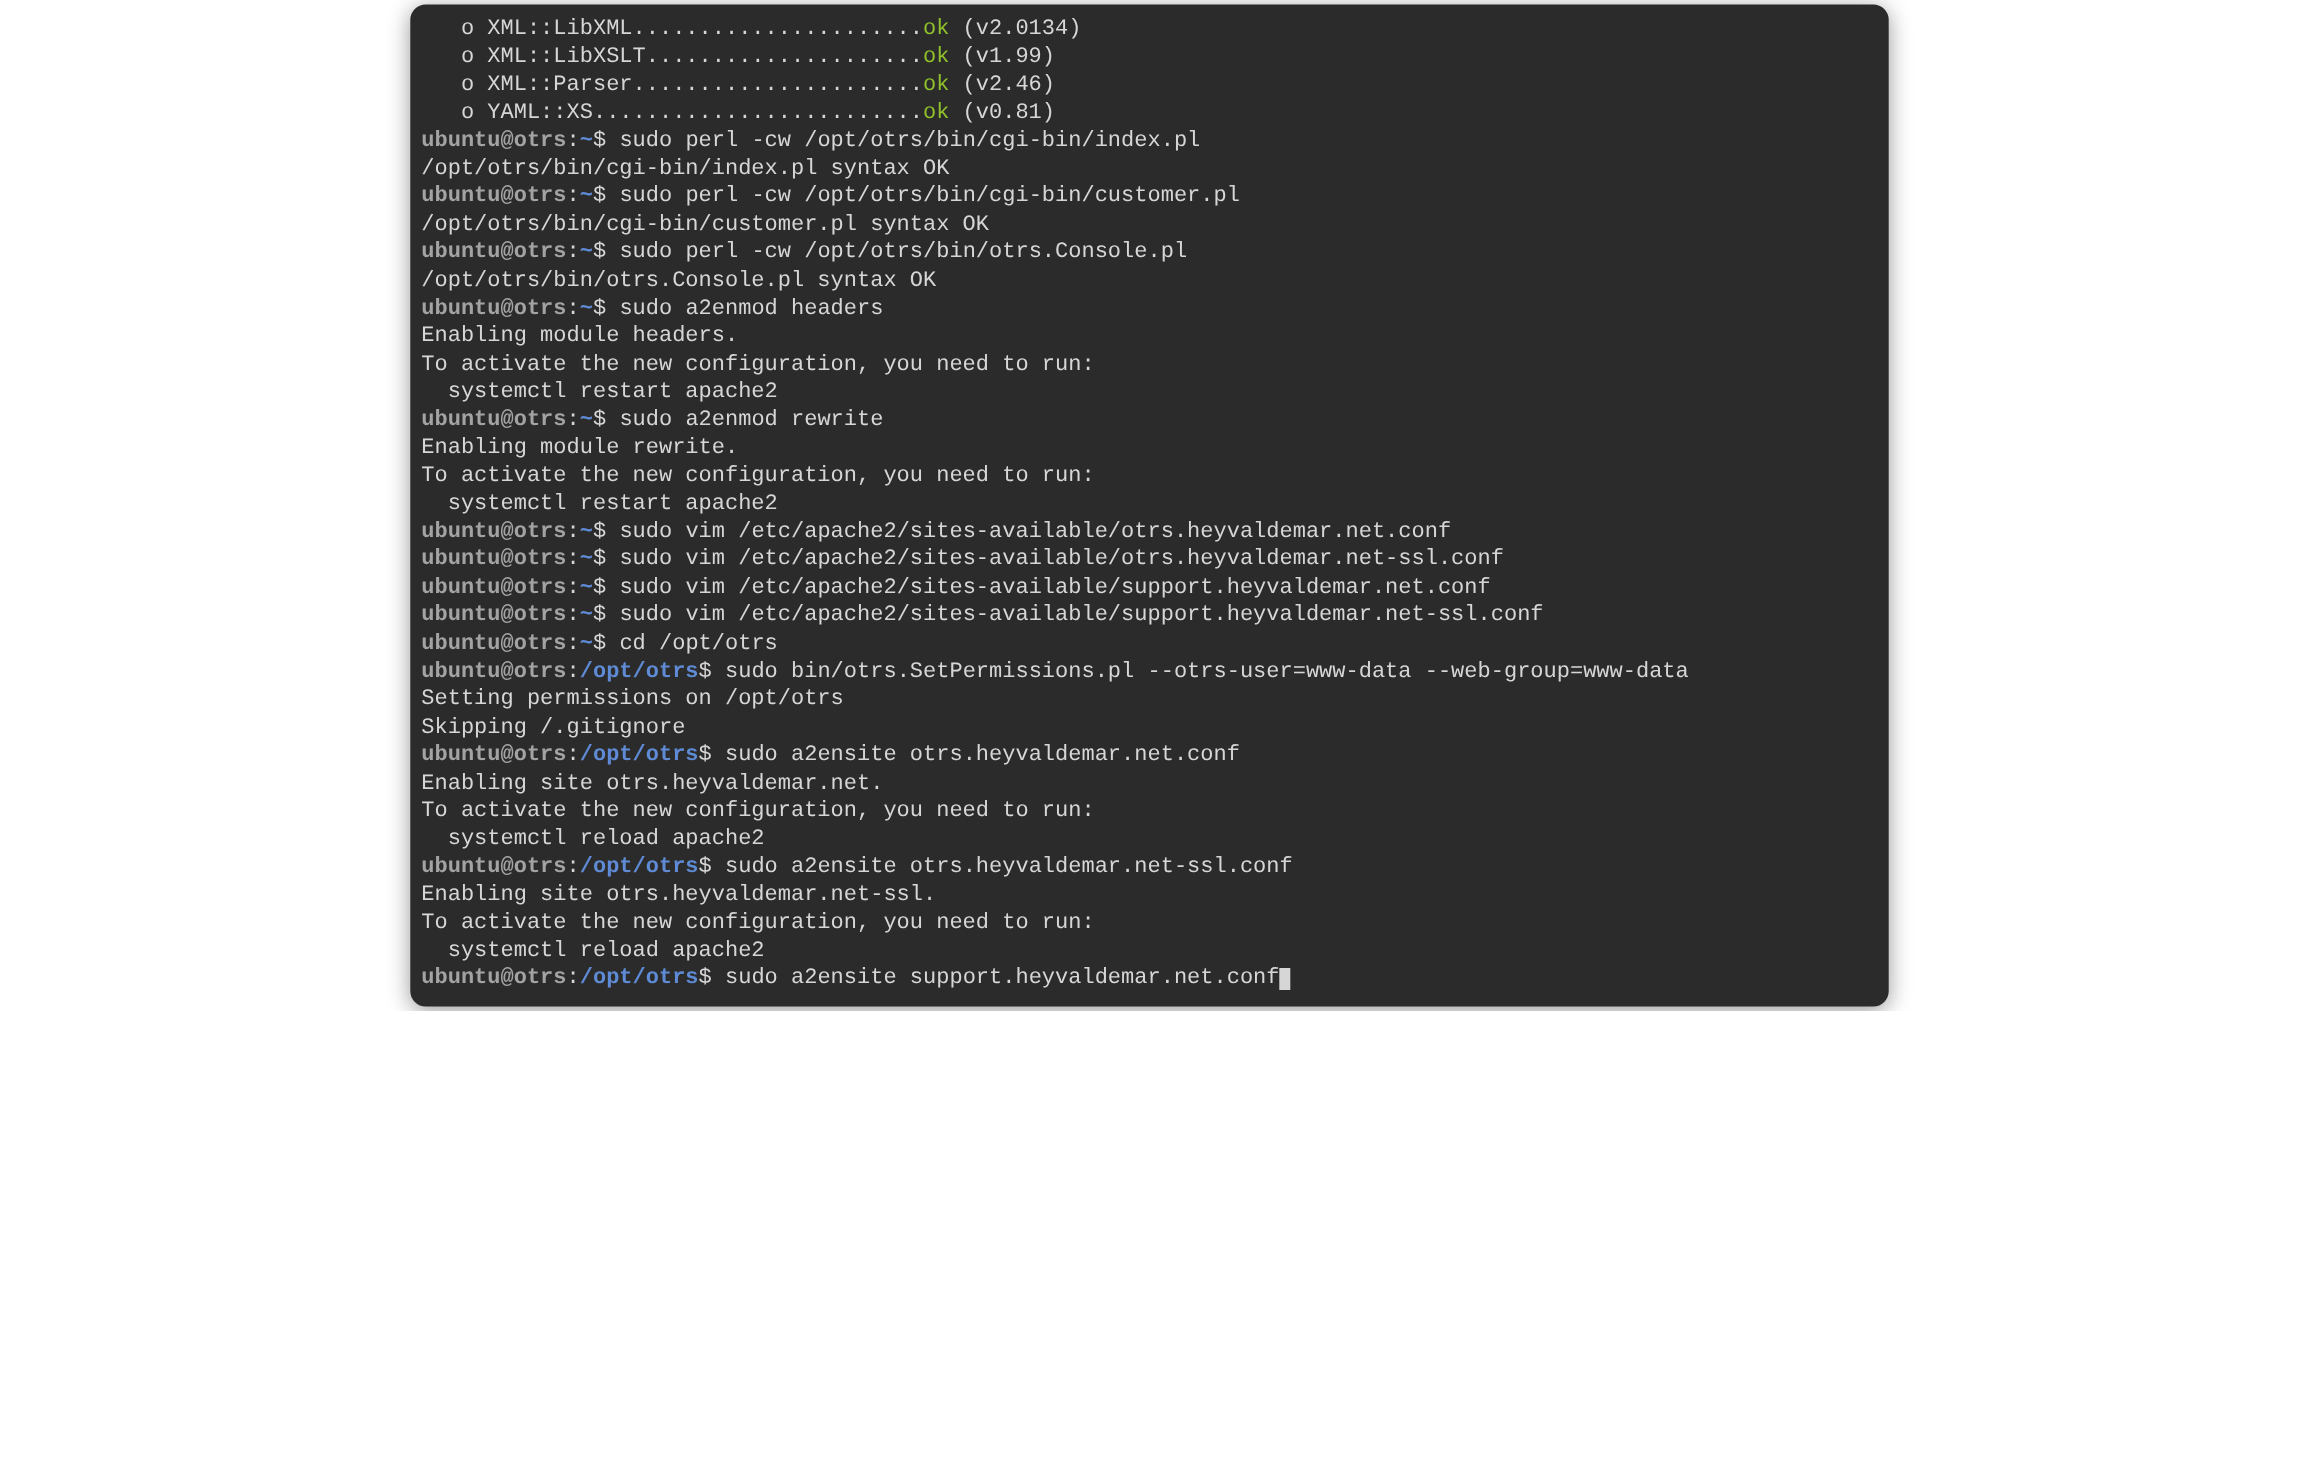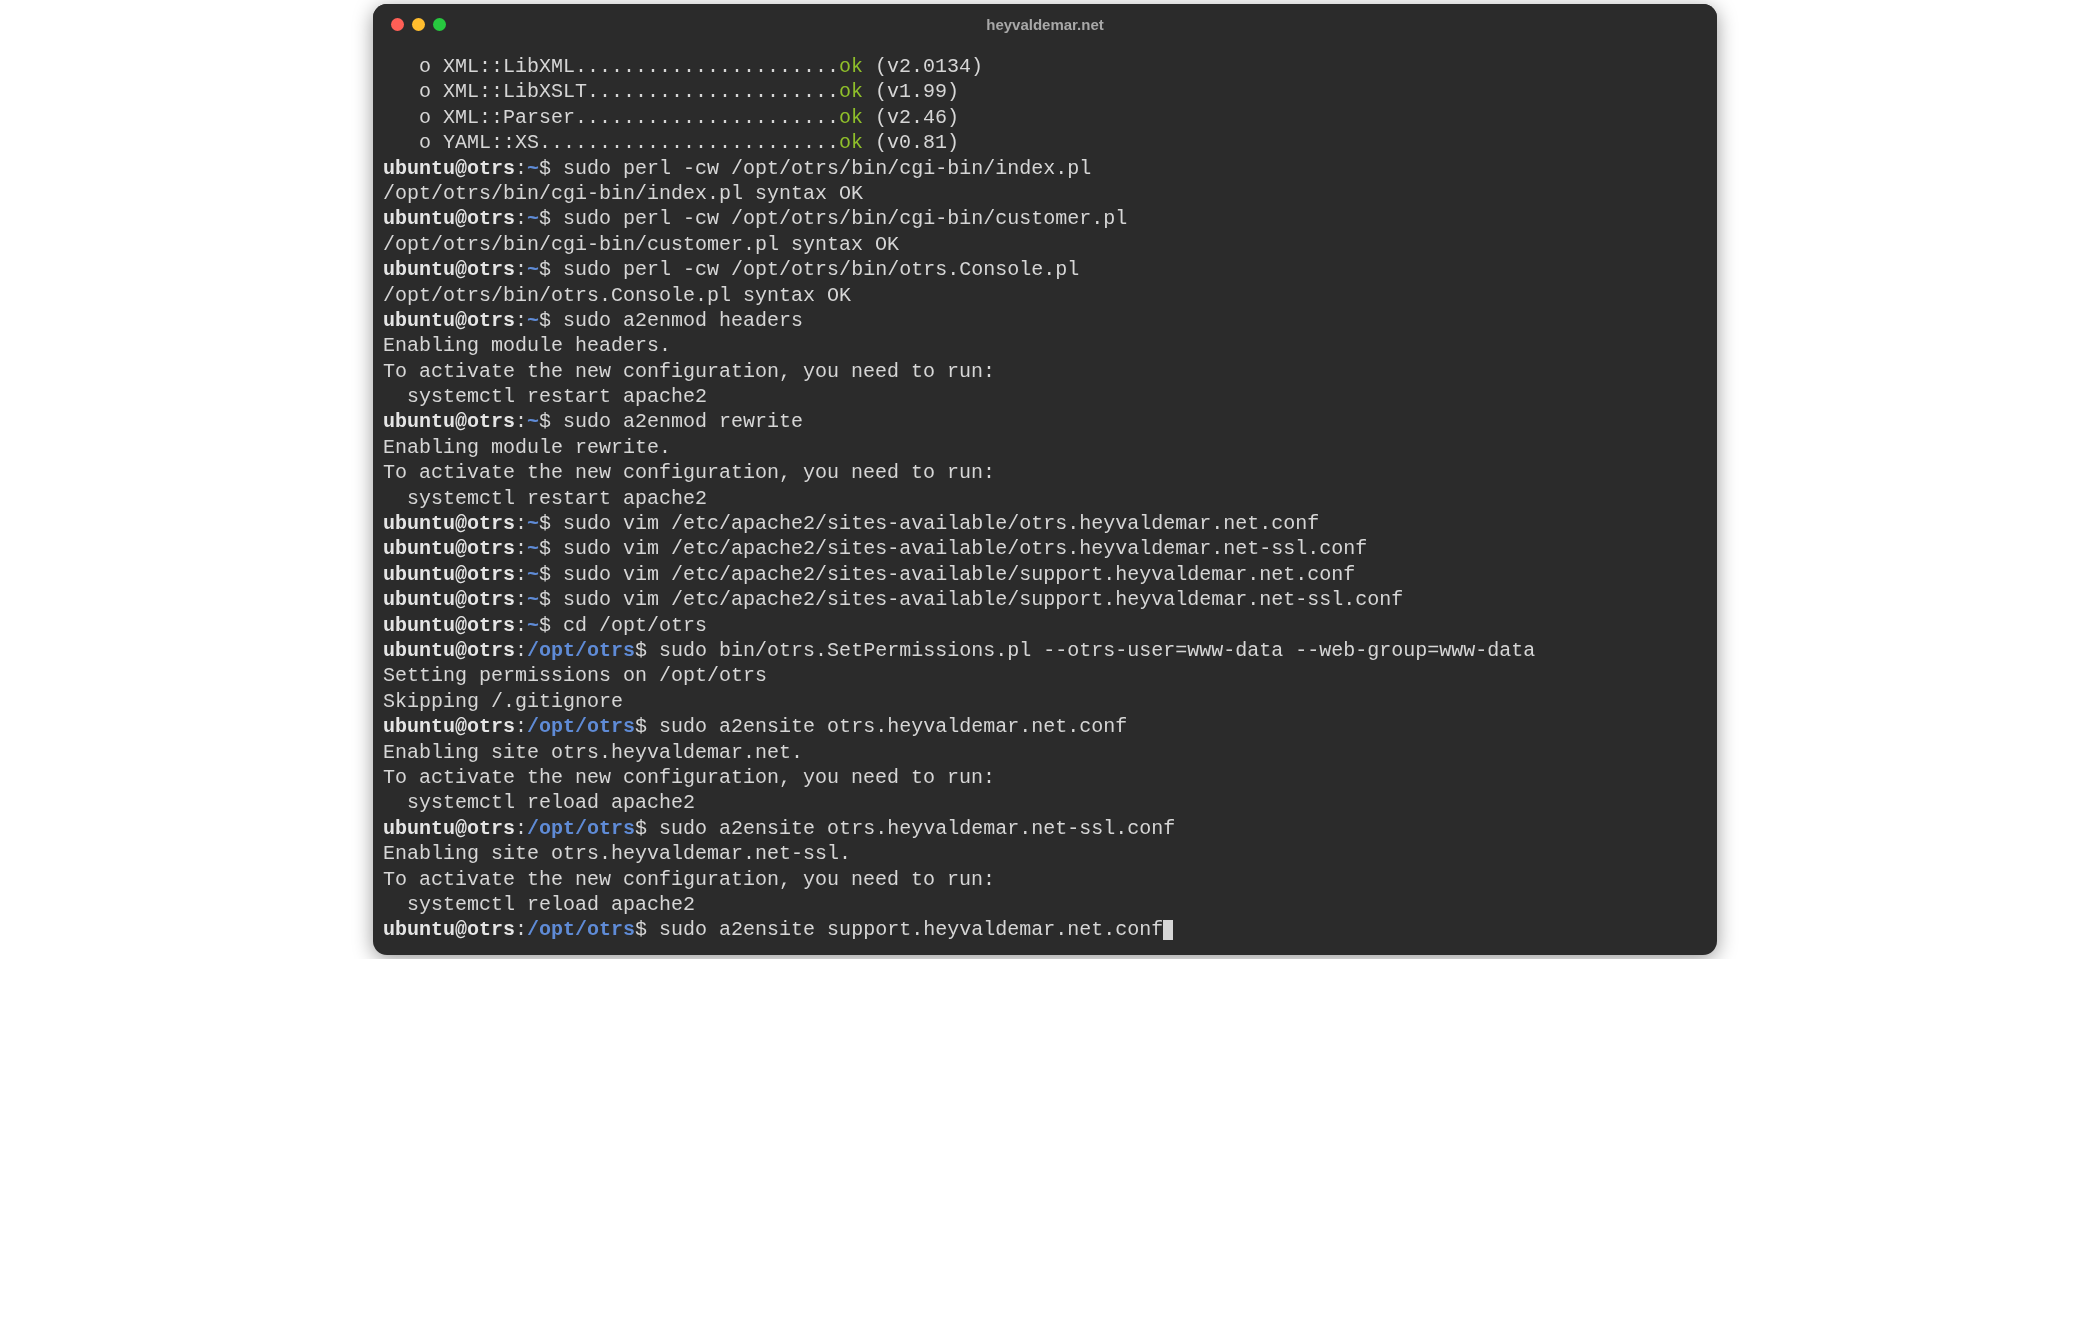--- a/index.html
+++ b/index.html
@@ -46,39 +46,31 @@
     pointer-events:none;
   }
   .term{
     padding:10px 26px 12px 10px;
     font-size:20px;
     line-height:1.27;
     color:#d6d6d6;
     white-space:pre;
     letter-spacing:0px;
   }
-  .user{color:#e5e5e5;font-weight:bold;}
+  .user{color:#a3a3a3;font-weight:bold;}
   .path{color:#5f8bd6;font-weight:bold;}
   .dollar{color:#d6d6d6;}
   .cmd{color:#d6d6d6;margin-top:35px;}
   .ok{color:#8fbf2a;}
   .cursor{
     display:inline-block;
     width:10px;height:20px;
     background:#d6d6d6;
     vertical-align:text-bottom;
     margin-bottom:1px;
   }
 </style>
 </head>
 <body>
 
 <div class="window">
-  <div class="titlebar">
-    <div class="traffic-lights">
-      <div class="traffic-light tl-close"></div>
-      <div class="traffic-light tl-min"></div>
-      <div class="traffic-light tl-max"></div>
-    </div>
-    <div class="title">heyvaldemar.net</div>
-  </div>
   <div class="term" id="term"><div><span>   o XML::LibXML......................</span><span class="ok">ok</span><span> (v2.0134)</span></div><div><span>   o XML::LibXSLT.....................</span><span class="ok">ok</span><span> (v1.99)</span></div><div><span>   o XML::Parser......................</span><span class="ok">ok</span><span> (v2.46)</span></div><div><span>   o YAML::XS.........................</span><span class="ok">ok</span><span> (v0.81)</span></div><div><span class="user">ubuntu@otrs</span><span class="dollar">:</span><span class="path">~</span><span class="dollar">$ </span><span class="cmd">sudo perl -cw /opt/otrs/bin/cgi-bin/index.pl</span></div><div>/opt/otrs/bin/cgi-bin/index.pl syntax OK</div><div><span class="user">ubuntu@otrs</span><span class="dollar">:</span><span class="path">~</span><span class="dollar">$ </span><span class="cmd">sudo perl -cw /opt/otrs/bin/cgi-bin/customer.pl</span></div><div>/opt/otrs/bin/cgi-bin/customer.pl syntax OK</div><div><span class="user">ubuntu@otrs</span><span class="dollar">:</span><span class="path">~</span><span class="dollar">$ </span><span class="cmd">sudo perl -cw /opt/otrs/bin/otrs.Console.pl</span></div><div>/opt/otrs/bin/otrs.Console.pl syntax OK</div><div><span class="user">ubuntu@otrs</span><span class="dollar">:</span><span class="path">~</span><span class="dollar">$ </span><span class="cmd">sudo a2enmod headers</span></div><div>Enabling module headers.</div><div>To activate the new configuration, you need to run:</div><div>  systemctl restart apache2</div><div><span class="user">ubuntu@otrs</span><span class="dollar">:</span><span class="path">~</span><span class="dollar">$ </span><span class="cmd">sudo a2enmod rewrite</span></div><div>Enabling module rewrite.</div><div>To activate the new configuration, you need to run:</div><div>  systemctl restart apache2</div><div><span class="user">ubuntu@otrs</span><span class="dollar">:</span><span class="path">~</span><span class="dollar">$ </span><span class="cmd">sudo vim /etc/apache2/sites-available/otrs.heyvaldemar.net.conf</span></div><div><span class="user">ubuntu@otrs</span><span class="dollar">:</span><span class="path">~</span><span class="dollar">$ </span><span class="cmd">sudo vim /etc/apache2/sites-available/otrs.heyvaldemar.net-ssl.conf</span></div><div><span class="user">ubuntu@otrs</span><span class="dollar">:</span><span class="path">~</span><span class="dollar">$ </span><span class="cmd">sudo vim /etc/apache2/sites-available/support.heyvaldemar.net.conf</span></div><div><span class="user">ubuntu@otrs</span><span class="dollar">:</span><span class="path">~</span><span class="dollar">$ </span><span class="cmd">sudo vim /etc/apache2/sites-available/support.heyvaldemar.net-ssl.conf</span></div><div><span class="user">ubuntu@otrs</span><span class="dollar">:</span><span class="path">~</span><span class="dollar">$ </span><span class="cmd">cd /opt/otrs</span></div><div><span class="user">ubuntu@otrs</span><span class="dollar">:</span><span class="path">/opt/otrs</span><span class="dollar">$ </span><span class="cmd">sudo bin/otrs.SetPermissions.pl --otrs-user=www-data --web-group=www-data</span></div><div>Setting permissions on /opt/otrs</div><div>Skipping /.gitignore</div><div><span class="user">ubuntu@otrs</span><span class="dollar">:</span><span class="path">/opt/otrs</span><span class="dollar">$ </span><span class="cmd">sudo a2ensite otrs.heyvaldemar.net.conf</span></div><div>Enabling site otrs.heyvaldemar.net.</div><div>To activate the new configuration, you need to run:</div><div>  systemctl reload apache2</div><div><span class="user">ubuntu@otrs</span><span class="dollar">:</span><span class="path">/opt/otrs</span><span class="dollar">$ </span><span class="cmd">sudo a2ensite otrs.heyvaldemar.net-ssl.conf</span></div><div>Enabling site otrs.heyvaldemar.net-ssl.</div><div>To activate the new configuration, you need to run:</div><div>  systemctl reload apache2</div><div><span class="user">ubuntu@otrs</span><span class="dollar">:</span><span class="path">/opt/otrs</span><span class="dollar">$ </span><span class="cmd">sudo a2ensite support.heyvaldemar.net.conf</span><span class="cursor"></span></div></div>
 </div>
 
 </body></html>

